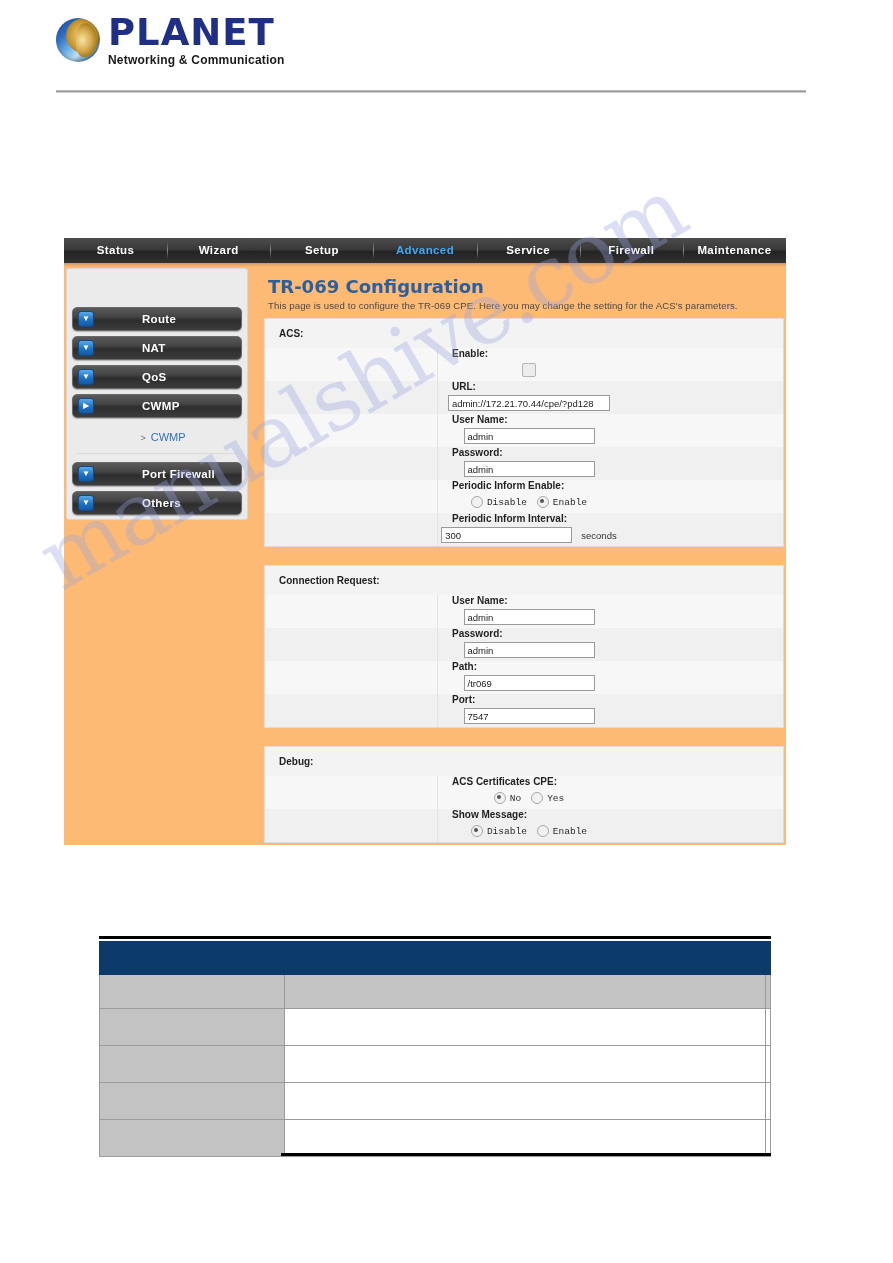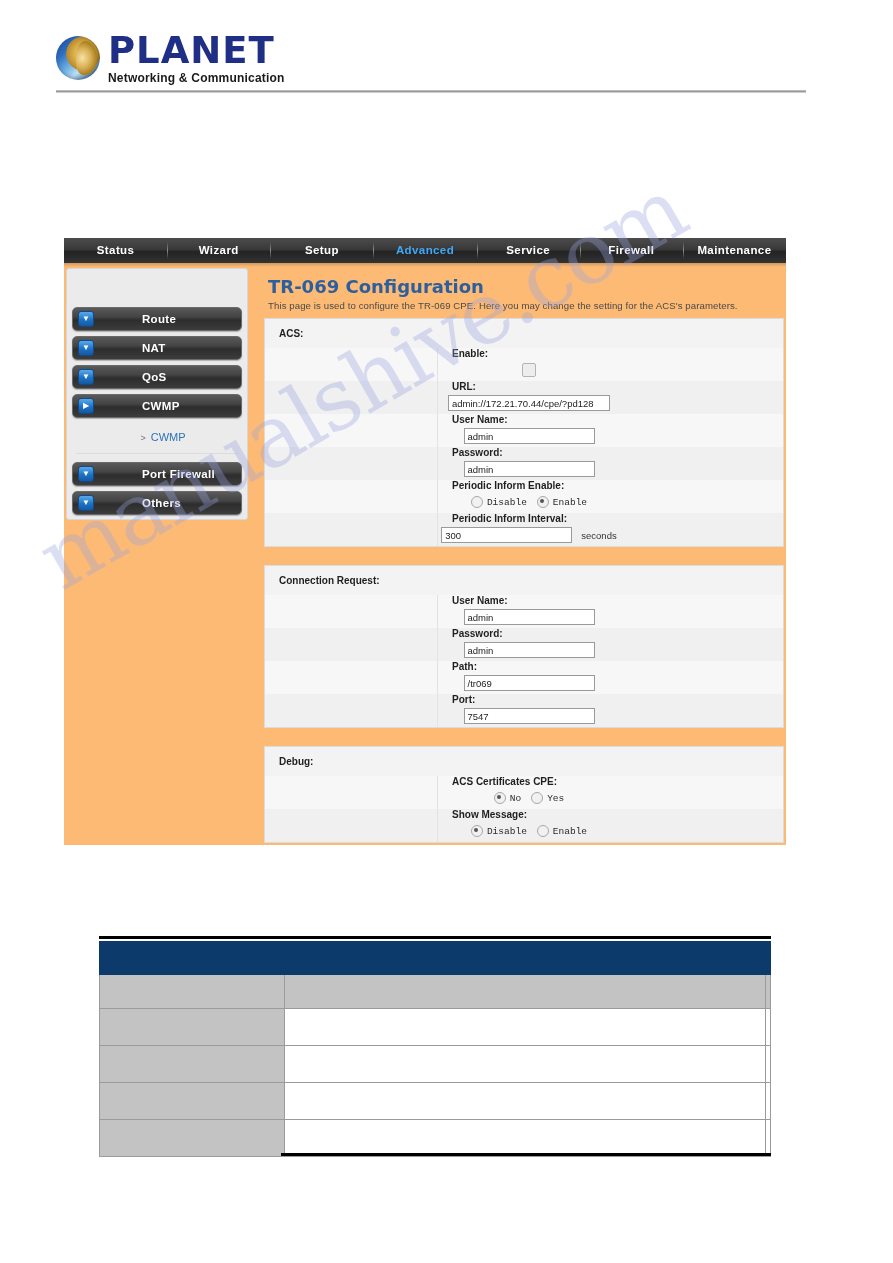--- a/index.html
+++ b/index.html
@@ -6,21 +6,21 @@
   body{
     width:893px;height:1263px;
     background:#ffffff;
     font-family:"Liberation Sans", sans-serif;
     position:relative;
     overflow:hidden;
   }
 
   
   .doc-header{position:absolute;left:0;top:0;width:893px;height:100px;}
-  .logo-wrap{position:absolute;left:56px;top:32px;display:flex;align-items:center;gap:8px;}
+  .logo-wrap{position:absolute;left:56px;top:14px;display:flex;align-items:center;gap:8px;}
   .logo-globe{width:44px;height:44px;border-radius:50%;
     background:
       radial-gradient(circle at 62% 40%, #f2d98a 0%, #d8ae49 26%, #b8892c 44%, rgba(184,137,44,0) 46%),
       linear-gradient(135deg,#1b3f8f 0%,#2f6fc0 28%,#79b9e8 52%,#bfe0f5 66%,#6fa7d8 82%,#20407f 100%);
     box-shadow:inset -2px -2px 4px rgba(0,0,0,.35);
     position:relative;}
   .logo-globe::after{
     content:"";position:absolute;left:46%;top:12%;width:48%;height:76%;
     background:radial-gradient(ellipse at 30% 50%, #f6e3a4 0%, #d9b056 40%, #a9801f 70%, rgba(169,128,31,0) 78%);
     border-radius:50% 60% 50% 40%;

